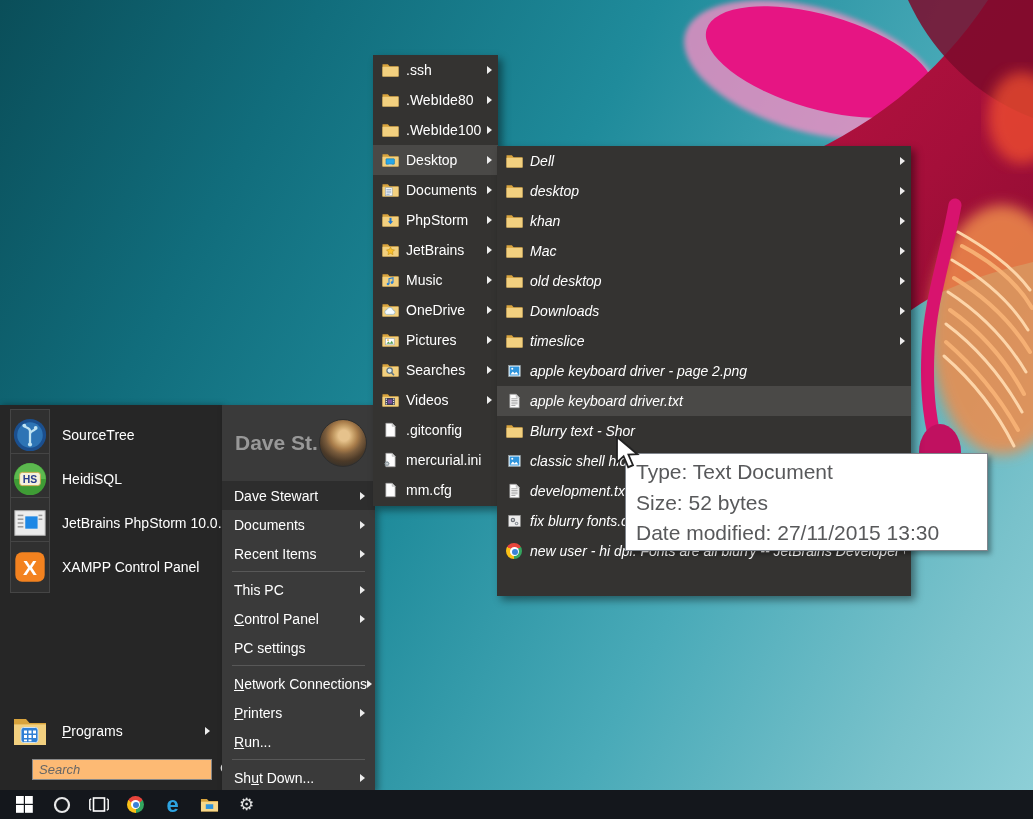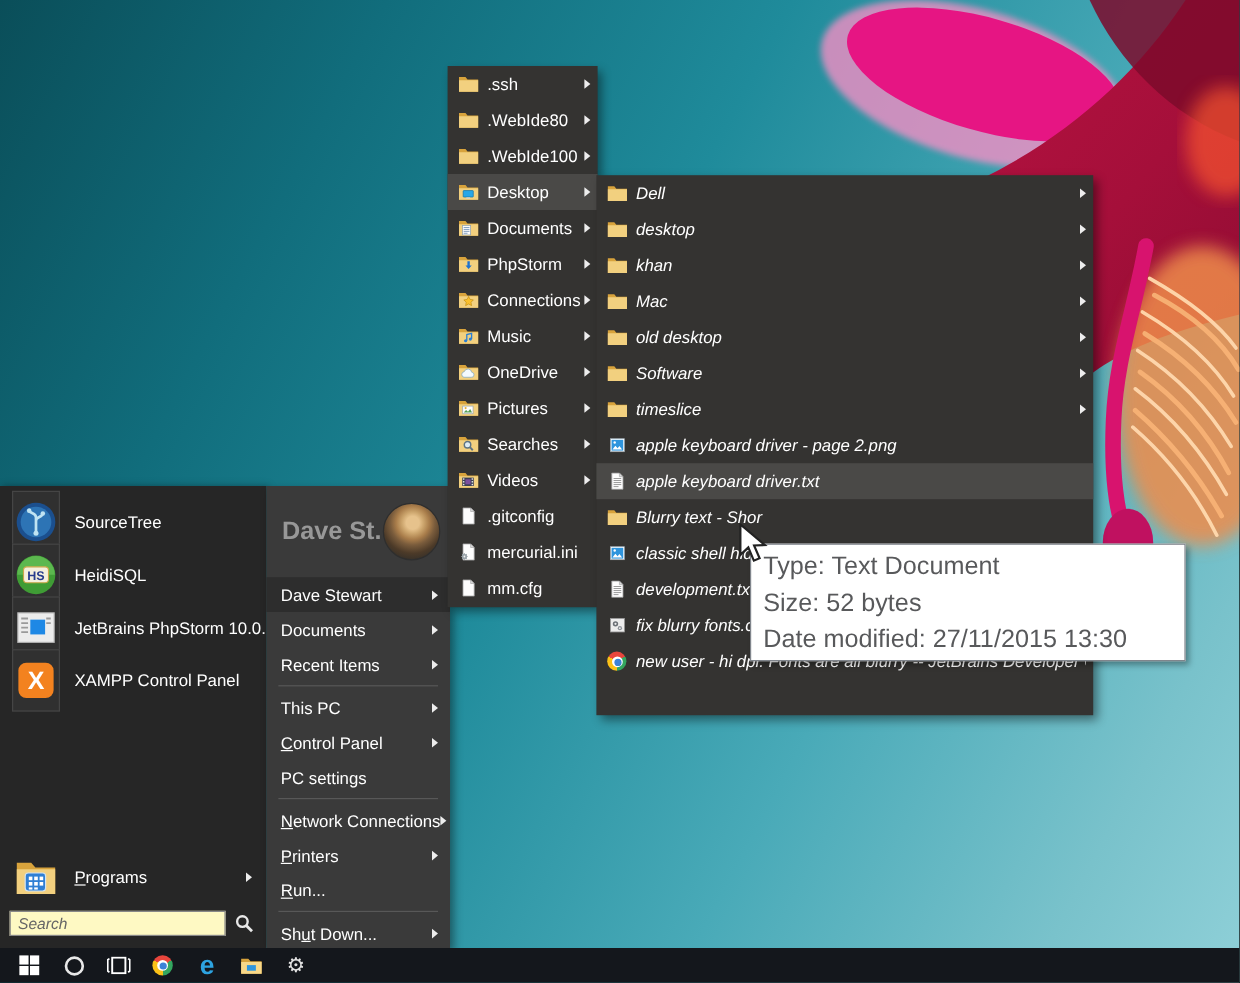--- a/index.html
+++ b/index.html
@@ -25,22 +25,22 @@
     z-index:10;display:flex;flex-direction:column;box-sizing:border-box;box-shadow:2px 0 6px rgba(0,0,0,.35);}
   .apps{padding-top:8px;}
   .app-row{height:44px;display:flex;align-items:center;padding-left:10px;}
   .app-iconbox{width:40px;height:52px;background:#303030;border:1px solid #454545;box-sizing:border-box;
     display:flex;align-items:center;justify-content:center;flex:0 0 auto;}
   .app-label{color:#fff;font-size:14px;margin-left:12px;white-space:nowrap;}
   .spacer{flex:1;}
   .programs-row{height:44px;display:flex;align-items:center;padding-left:10px;position:relative;}
   .programs-row .arrow{position:absolute;right:12px;}
   .search-row{height:33px;display:flex;align-items:center;padding:0 0 4px 8px;}
-  .search-input{width:180px;height:21px;border:1px solid #888;background:#fef9c3;box-sizing:border-box;
-    font-family:"Liberation Sans",sans-serif;font-size:13px;font-style:italic;color:#444;padding:0 6px;outline:none;}
+  .search-input{width:180px;height:21px;border:1px solid #888;background:#fdba74;box-sizing:border-box;
+    font-family:"Liberation Sans",sans-serif;font-size:13px;font-style:italic;color:#444;padding:0 6px;outline:none;margin-left:24px;}
   .search-input::placeholder{color:#666;font-style:italic;}
   .search-glass{margin-left:7px;display:flex;}
   .panel-right{position:absolute;left:222px;top:405px;width:153px;height:385px;background:#3a3a3a;
     z-index:11;box-sizing:border-box;display:flex;flex-direction:column;box-shadow:3px 3px 7px rgba(0,0,0,.4);}
   .user-header{display:flex;align-items:center;padding:14px 8px 8px 13px;}
   .user-name{flex:1;color:#989898;font-size:21px;font-weight:bold;white-space:nowrap;overflow:hidden;}
   .avatar{width:46px;height:46px;border-radius:50%;flex:0 0 auto;border:1px solid #2e2e2e;
     background:
       radial-gradient(circle at 52% 34%,#e6c28c 0 14%,#caa36b 24%,#a87c4a 36%,#7a5c3c 48%,#4c3a28 66%,#353029 82%,#55514b 100%);}
   .rp-sep{height:1px;background:#585858;margin:3px 10px;}
@@ -318,21 +318,21 @@
         <span class="arrow"></span>
       </div>
       <div class="mi">
         <span class="mi-icon">
           <svg width="17" height="16" viewBox="0 0 17 16">
             <path d="M.5,2.2 h5.4 l1.7,2.1 h8.9 v10.2 h-16z" fill="#d8a33c"></path>
             <path d="M.5,4.8 h16 v9.7 h-16z" fill="#f2d07f"></path>
             <path d="M8.5,5 l1.2,2.5 2.8,.4 -2,2 .5,2.8 -2.5,-1.4 -2.5,1.4 .5,-2.8 -2,-2 2.8,-.4z" fill="#fbc02d" stroke="#b8860b" stroke-width=".5"></path>
           </svg>
         </span>
-        <span class="mi-label">Connections</span>
+        <span class="mi-label">JetBrains</span>
         <span class="arrow"></span>
       </div>
       <div class="mi">
         <span class="mi-icon">
           <svg width="17" height="16" viewBox="0 0 17 16">
             <path d="M.5,2.2 h5.4 l1.7,2.1 h8.9 v10.2 h-16z" fill="#d8a33c"></path>
             <path d="M.5,4.8 h16 v9.7 h-16z" fill="#f2d07f"></path>
             <path d="M7,12 V6.8 l4,-1 v4.8" stroke="#2a7fd4" stroke-width="1.1" fill="none"></path>
             <circle cx="6" cy="12" r="1.3" fill="#2a7fd4"></circle>
             <circle cx="10" cy="10.6" r="1.3" fill="#2a7fd4"></circle>
@@ -486,21 +486,21 @@
         <span class="mi-label">old desktop</span>
         <span class="arrow"></span>
       </div>
       <div class="mi">
         <span class="mi-icon">
           <svg width="17" height="16" viewBox="0 0 17 16">
             <path d="M.5,2.2 h5.4 l1.7,2.1 h8.9 v10.2 h-16z" fill="#d8a33c"></path>
             <path d="M.5,4.8 h16 v9.7 h-16z" fill="#f2d07f"></path>
           </svg>
         </span>
-        <span class="mi-label">Software</span>
+        <span class="mi-label">Downloads</span>
         <span class="arrow"></span>
       </div>
       <div class="mi">
         <span class="mi-icon">
           <svg width="17" height="16" viewBox="0 0 17 16">
             <path d="M.5,2.2 h5.4 l1.7,2.1 h8.9 v10.2 h-16z" fill="#d8a33c"></path>
             <path d="M.5,4.8 h16 v9.7 h-16z" fill="#f2d07f"></path>
           </svg>
         </span>
         <span class="mi-label">timeslice</span>

